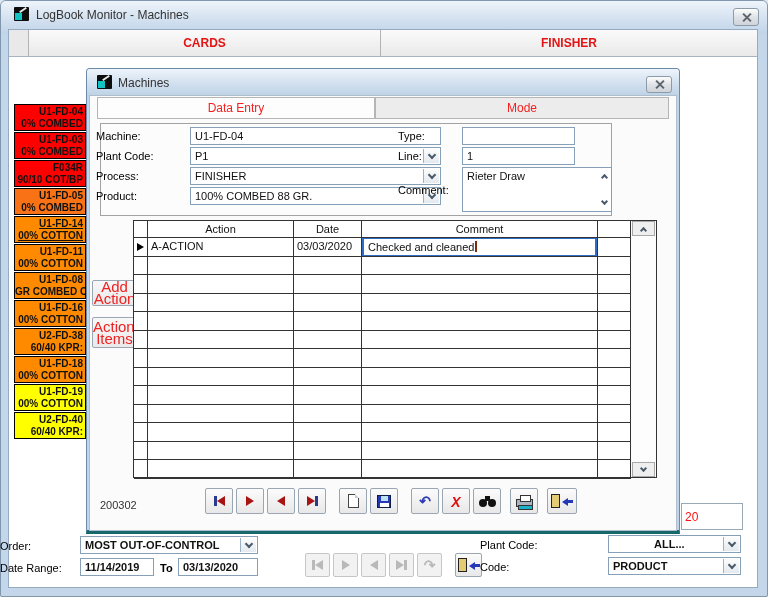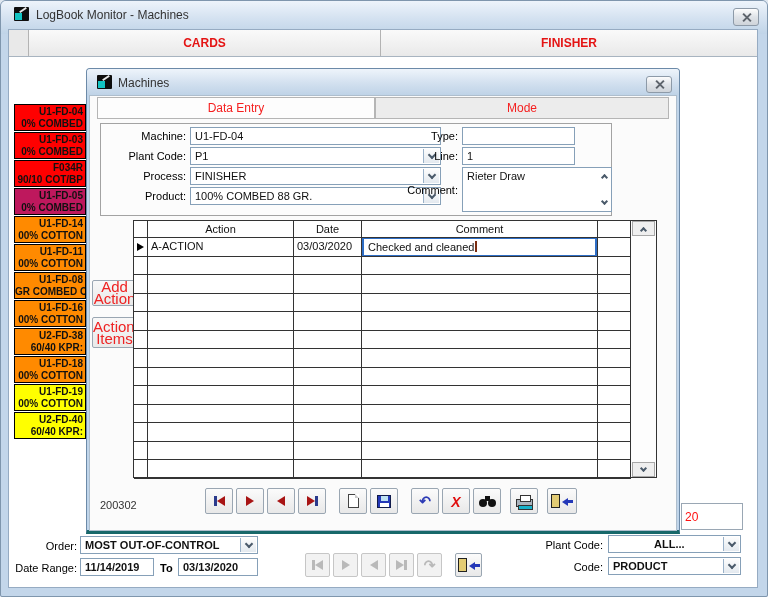--- a/index.html
+++ b/index.html
@@ -28,21 +28,21 @@
 
   
   .machine-list{position:absolute;left:14px;top:104px;width:72px;}
   .mcell{width:72px;height:27px;border:1px solid #000;margin-bottom:1px;overflow:hidden;padding:1px 2px 0 0;text-align:right;font-weight:bold;font-size:10px;line-height:12px;white-space:nowrap;}
 
   
   .partial-box{position:absolute;left:681px;top:503px;width:62px;height:27px;background:#fff;border:1px solid #9aa7b4;color:#f11;font-size:12px;padding:6px 0 0 3px;}
 
   
   .lbl{position:absolute;color:#000;}
-  .r{text-align:right;}
+  .r{text-align:left;}
   .fld{position:absolute;background:#fff;border:1px solid #86a0b8;padding:2px 4px;font-size:11px;overflow:hidden;white-space:nowrap;}
   .bold{font-weight:bold;}
   .cbtn{position:absolute;right:1px;top:1px;bottom:1px;width:16px;background:linear-gradient(#fdfdfd,#e3e9ef);border-left:1px solid #9ab1c8;display:flex;align-items:center;justify-content:center;}
   .chev{width:6px;height:6px;border-right:2px solid #4a5a6a;border-bottom:2px solid #4a5a6a;transform:rotate(45deg);margin-top:-3px;}
   .chev.up{transform:rotate(-135deg);margin-top:3px;}
   .chev.sm{width:5px;height:5px;}
 
   .navrow{position:absolute;display:flex;align-items:center;}
   .tbtn{width:28px;height:26px;background:linear-gradient(#fbfbfb,#e8e8e8);border:1px solid #9aa6b2;border-radius:2px;display:flex;align-items:center;justify-content:center;margin-right:3px;}
   .tbtn.dis{background:#f2f2f2;border-color:#c6c6c6;}
@@ -133,26 +133,26 @@
   <div class="mcell" style="background: rgb(255, 0, 0);">
     <div>U1-FD-03</div>
     <div>0% COMBED</div>
   </div>
 
   <div class="mcell" style="background: rgb(255, 0, 0);">
     <div>F034R</div>
     <div>90/10 COT/BP</div>
   </div>
 
-  <div class="mcell" style="background: #be185d;">
+  <div class="mcell" style="background: #f97316;">
     <div>U1-FD-05</div>
     <div>0% COMBED</div>
   </div>
 
-  <div class="mcell" style="background: rgb(255, 138, 0);">
+  <div class="mcell" style="background: rgb(255, 138, 0); text-decoration: underline;">
     <div>U1-FD-14</div>
     <div>00% COTTON</div>
   </div>
 
   <div class="mcell" style="background: rgb(255, 138, 0);">
     <div>U1-FD-11</div>
     <div>00% COTTON</div>
   </div>
 
   <div class="mcell" style="background: rgb(255, 138, 0);">

